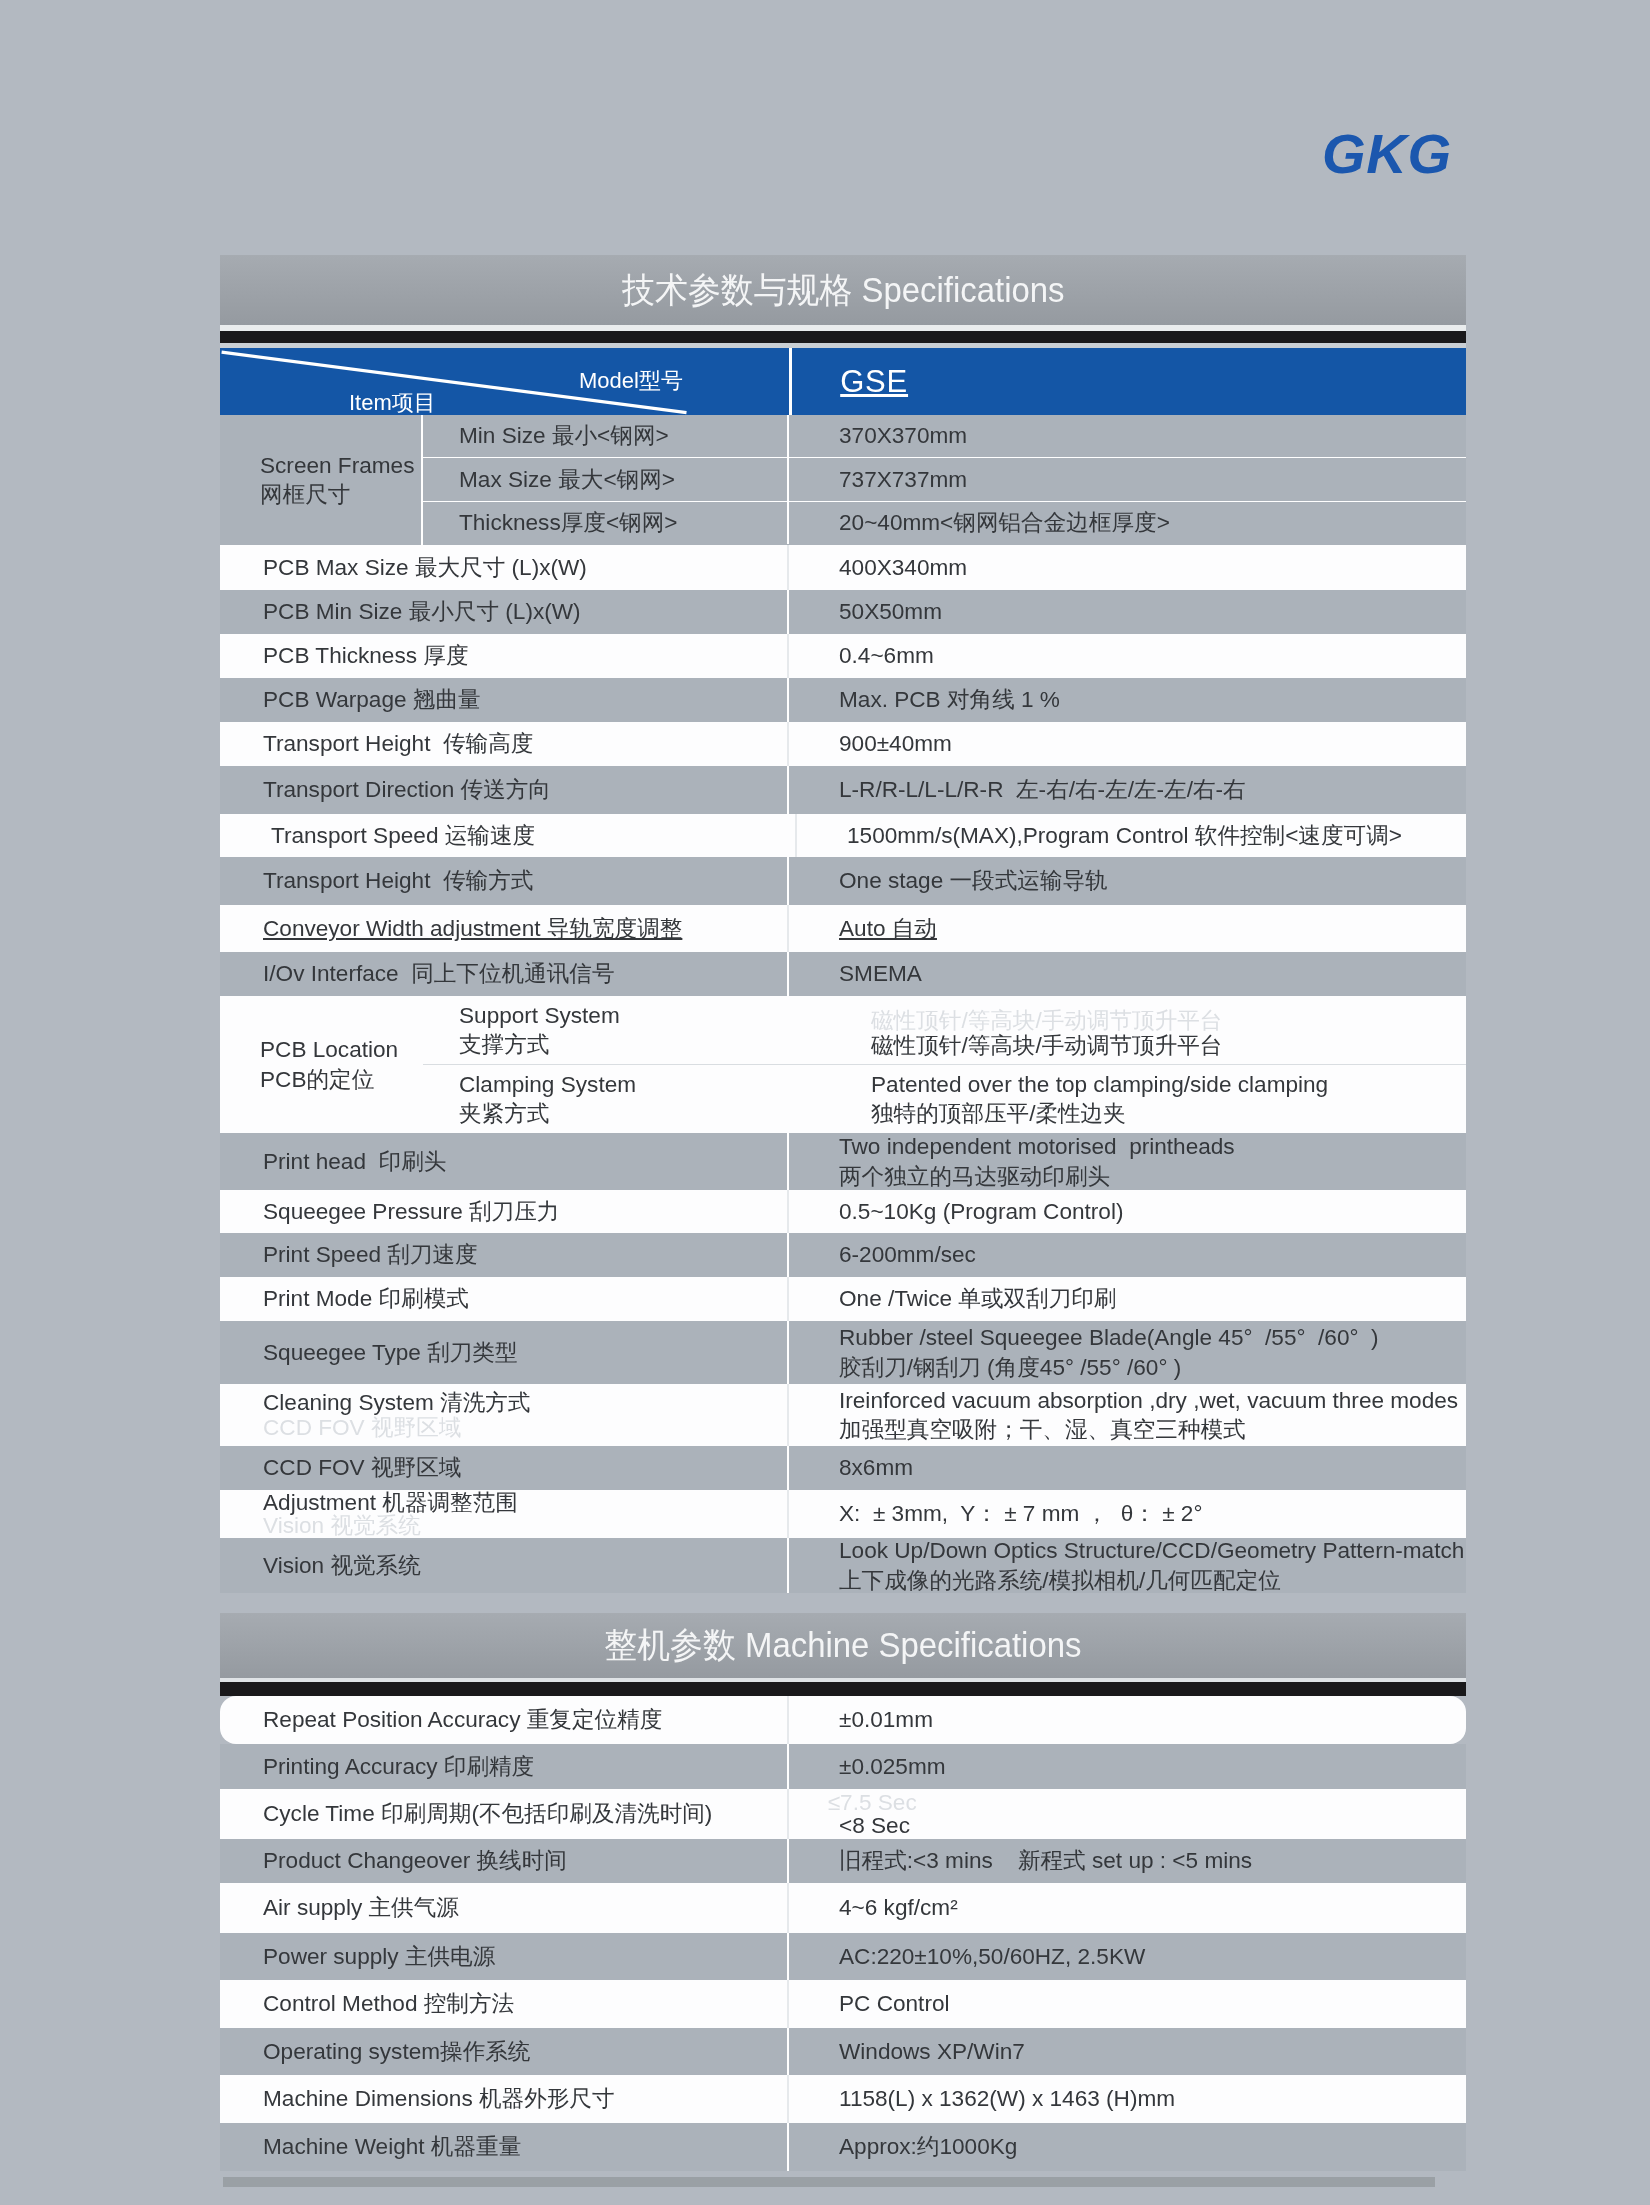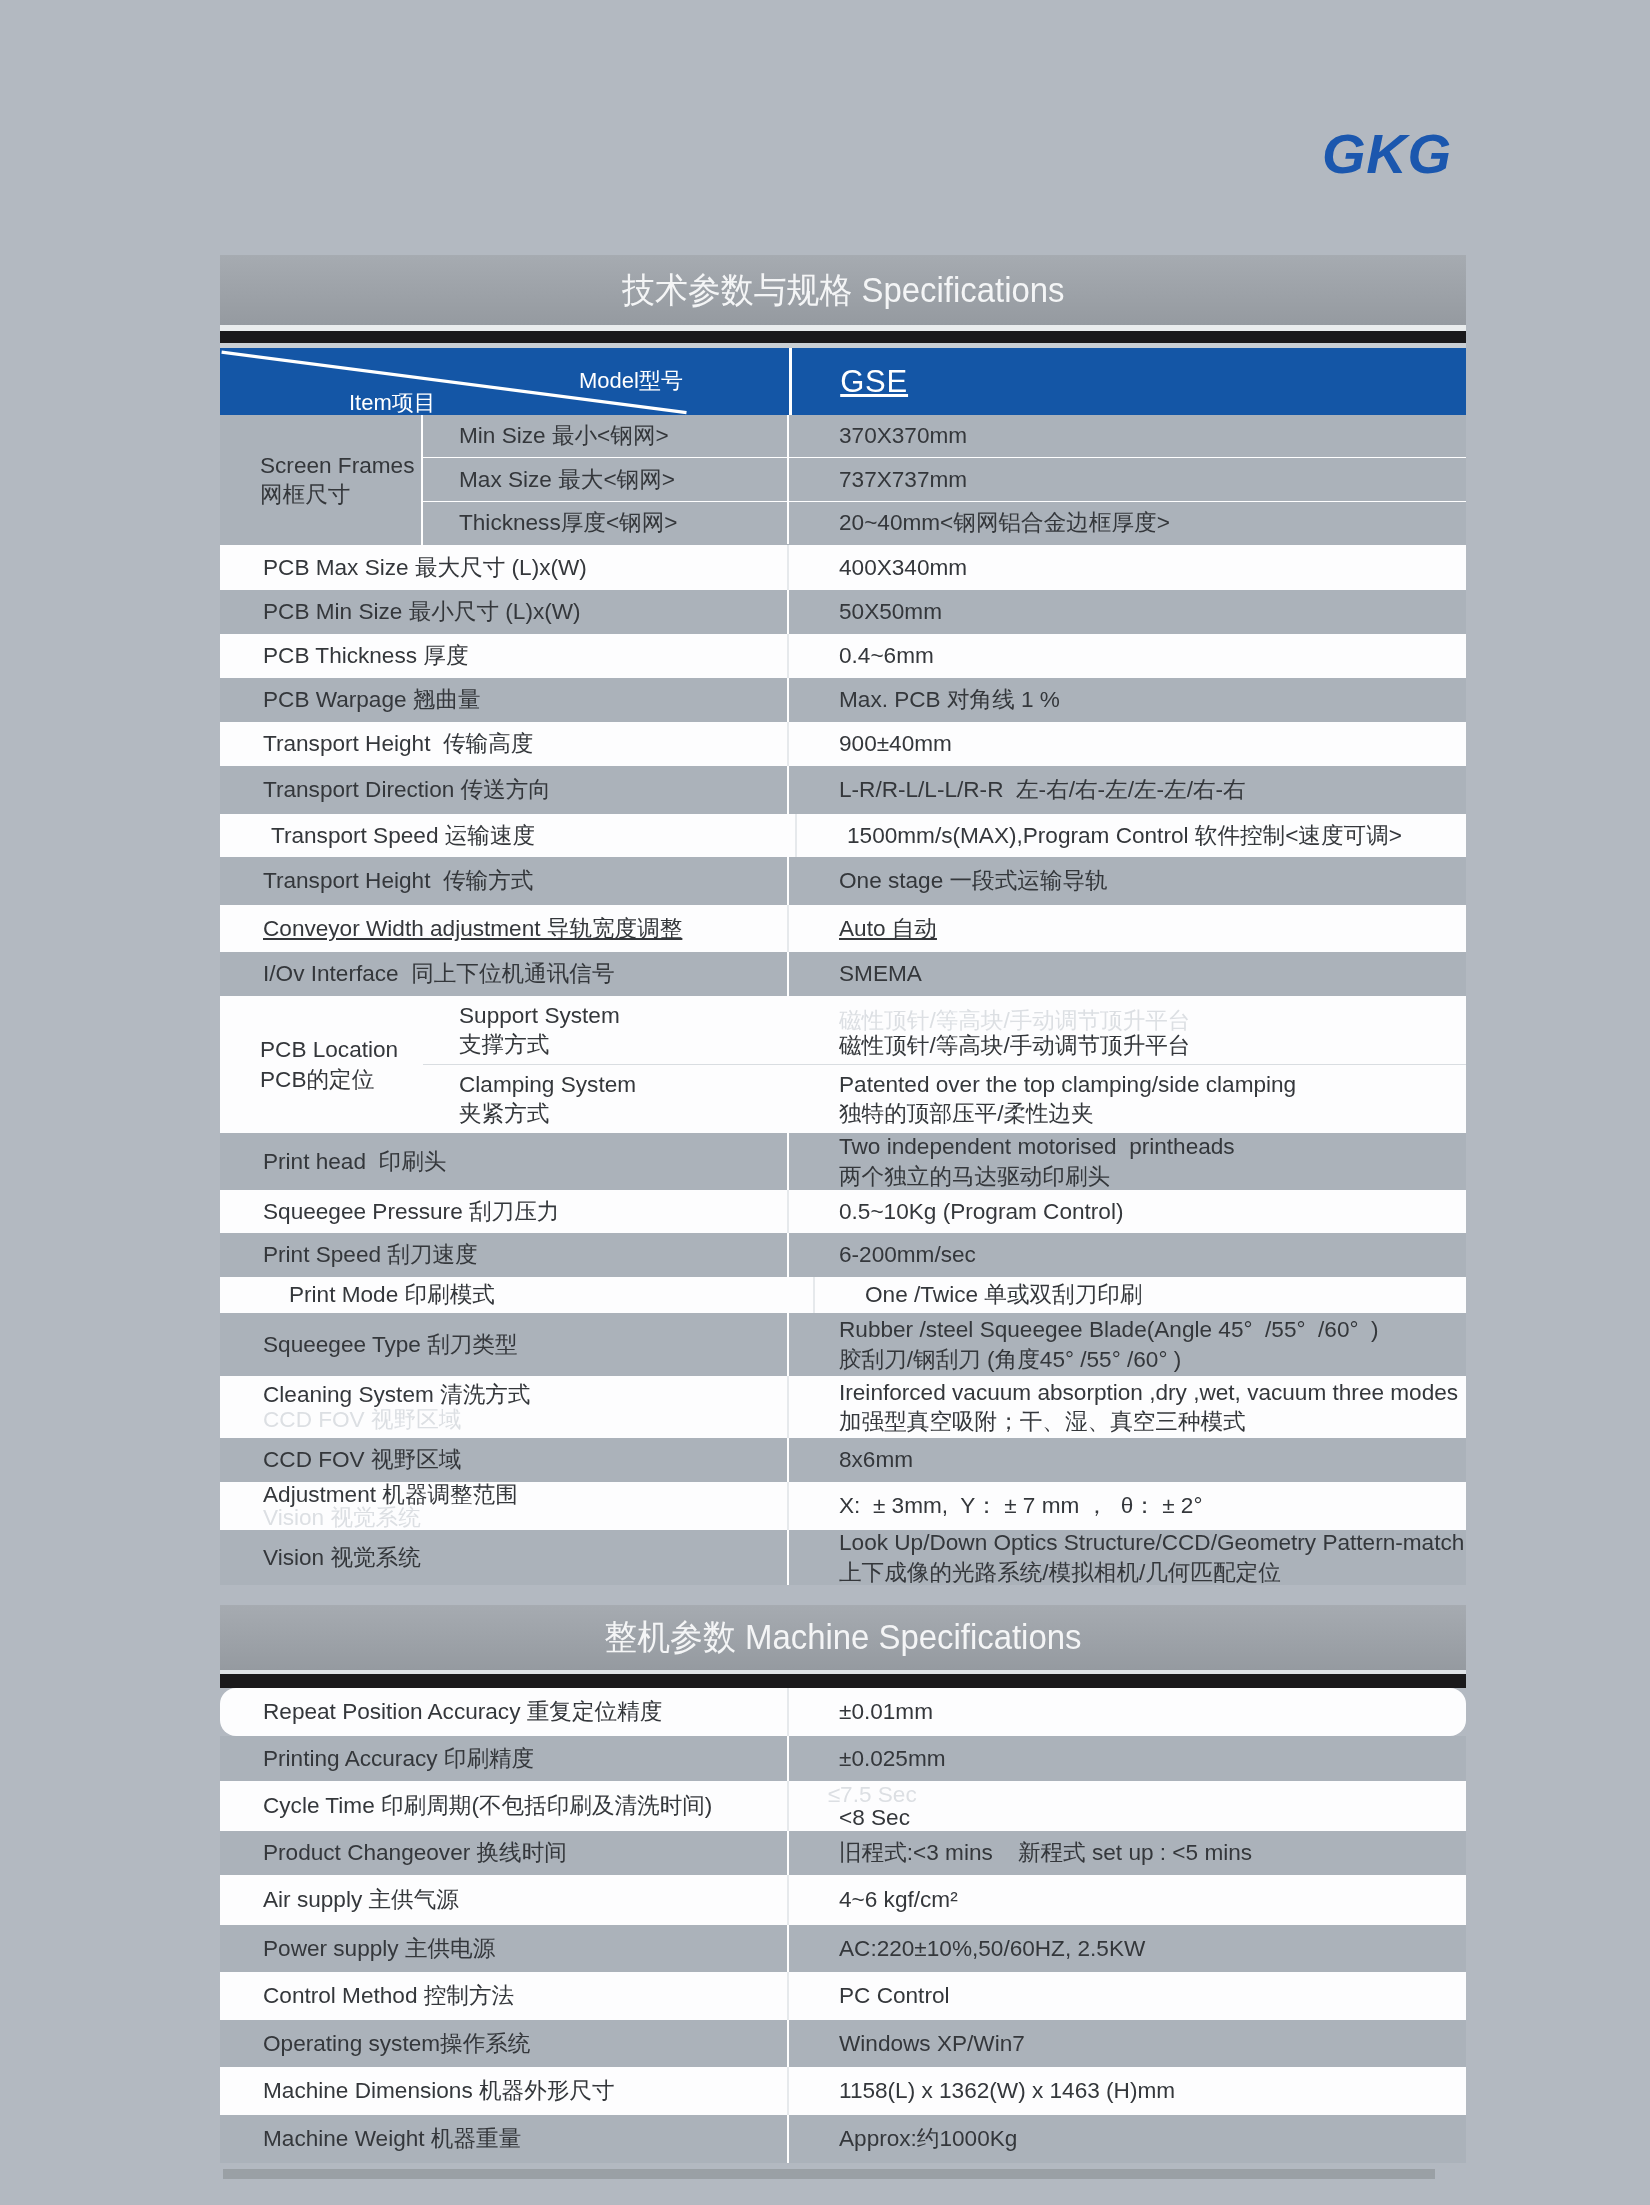--- a/index.html
+++ b/index.html
@@ -46,21 +46,21 @@
   .row.white > .cell-label{border-right-color:#e6e9ec;}
   .cell-value{flex:1;padding-left:50px;}
   .g-label{width:203px;padding-left:40px;border-right:2.4px solid #ffffff;}
   .g-subs{flex:1;display:flex;flex-direction:column;}
   .g-sub{display:flex;border-bottom:1.6px solid #ffffff;}
   .g-sub:last-child{border-bottom:none;}
   .s-label{width:366px;padding-left:36px;border-right:2.4px solid #ffffff;}
   .s-value{flex:1;padding-left:50px;position:relative;}
   .s-value.has-ghost{justify-content:flex-end;padding-bottom:4px;}
   .row.white .g-label,.row.white .s-label{border-right-color:transparent;}
-  .row.white .g-sub{border-bottom-color:#d9dde1;}
+  .row.white .g-sub{border-bottom-color:#d9dde1;gap:32px;}
   .line{display:block;}
   .ghost{color:#d9dde0;margin-top:-4.8px;}
   .row.white .ghost{color:#dcdfe3;}
   .ghost-above{margin-top:0;margin-bottom:-6.5px;margin-left:-11.3px;color:#d7dbdf;}
   .ghost-first{margin-top:0;margin-bottom:-5.7px;color:#c3cad1;}
   .adj-ghost{margin-top:-7.3px;}
   .bottom-bar{height:10.5px;background:var(--bottom);margin-top:5.7px;margin-left:3.2px;width:1212px;}
 </style>
 </head>
 <body>
@@ -163,21 +163,21 @@
         <div class="cell cell-value"><span class="line">Two independent motorised  printheads</span><span class="line">两个独立的马达驱动印刷头</span></div>
       </div>
       <div class="row white" style="height: 43px;">
         <div class="cell cell-label"><span class="line">Squeegee Pressure 刮刀压力</span></div>
         <div class="cell cell-value"><span class="line">0.5~10Kg (Program Control)</span></div>
       </div>
       <div class="row gray" style="height: 44px;">
         <div class="cell cell-label"><span class="line">Print Speed 刮刀速度</span></div>
         <div class="cell cell-value"><span class="line">6-200mm/sec</span></div>
       </div>
-      <div class="row white" style="height: 36px; padding-left: 26px;">
+      <div class="row white" style="height: 44px;">
         <div class="cell cell-label"><span class="line">Print Mode 印刷模式</span></div>
         <div class="cell cell-value"><span class="line">One /Twice 单或双刮刀印刷</span></div>
       </div>
       <div class="row gray" style="height: 63px;">
         <div class="cell cell-label"><span class="line">Squeegee Type 刮刀类型</span></div>
         <div class="cell cell-value"><span class="line">Rubber /steel Squeegee Blade(Angle 45°  /55°  /60°  )</span><span class="line">胶刮刀/钢刮刀 (角度45° /55° /60° )</span></div>
       </div>
       <div class="row white" style="height: 62px;">
         <div class="cell cell-label"><span class="line">Cleaning System 清洗方式</span><span class="line ghost">CCD FOV 视野区域</span></div>
         <div class="cell cell-value"><span class="line">Ireinforced vacuum absorption ,dry ,wet, vacuum three modes</span><span class="line">加强型真空吸附；干、湿、真空三种模式</span></div>

